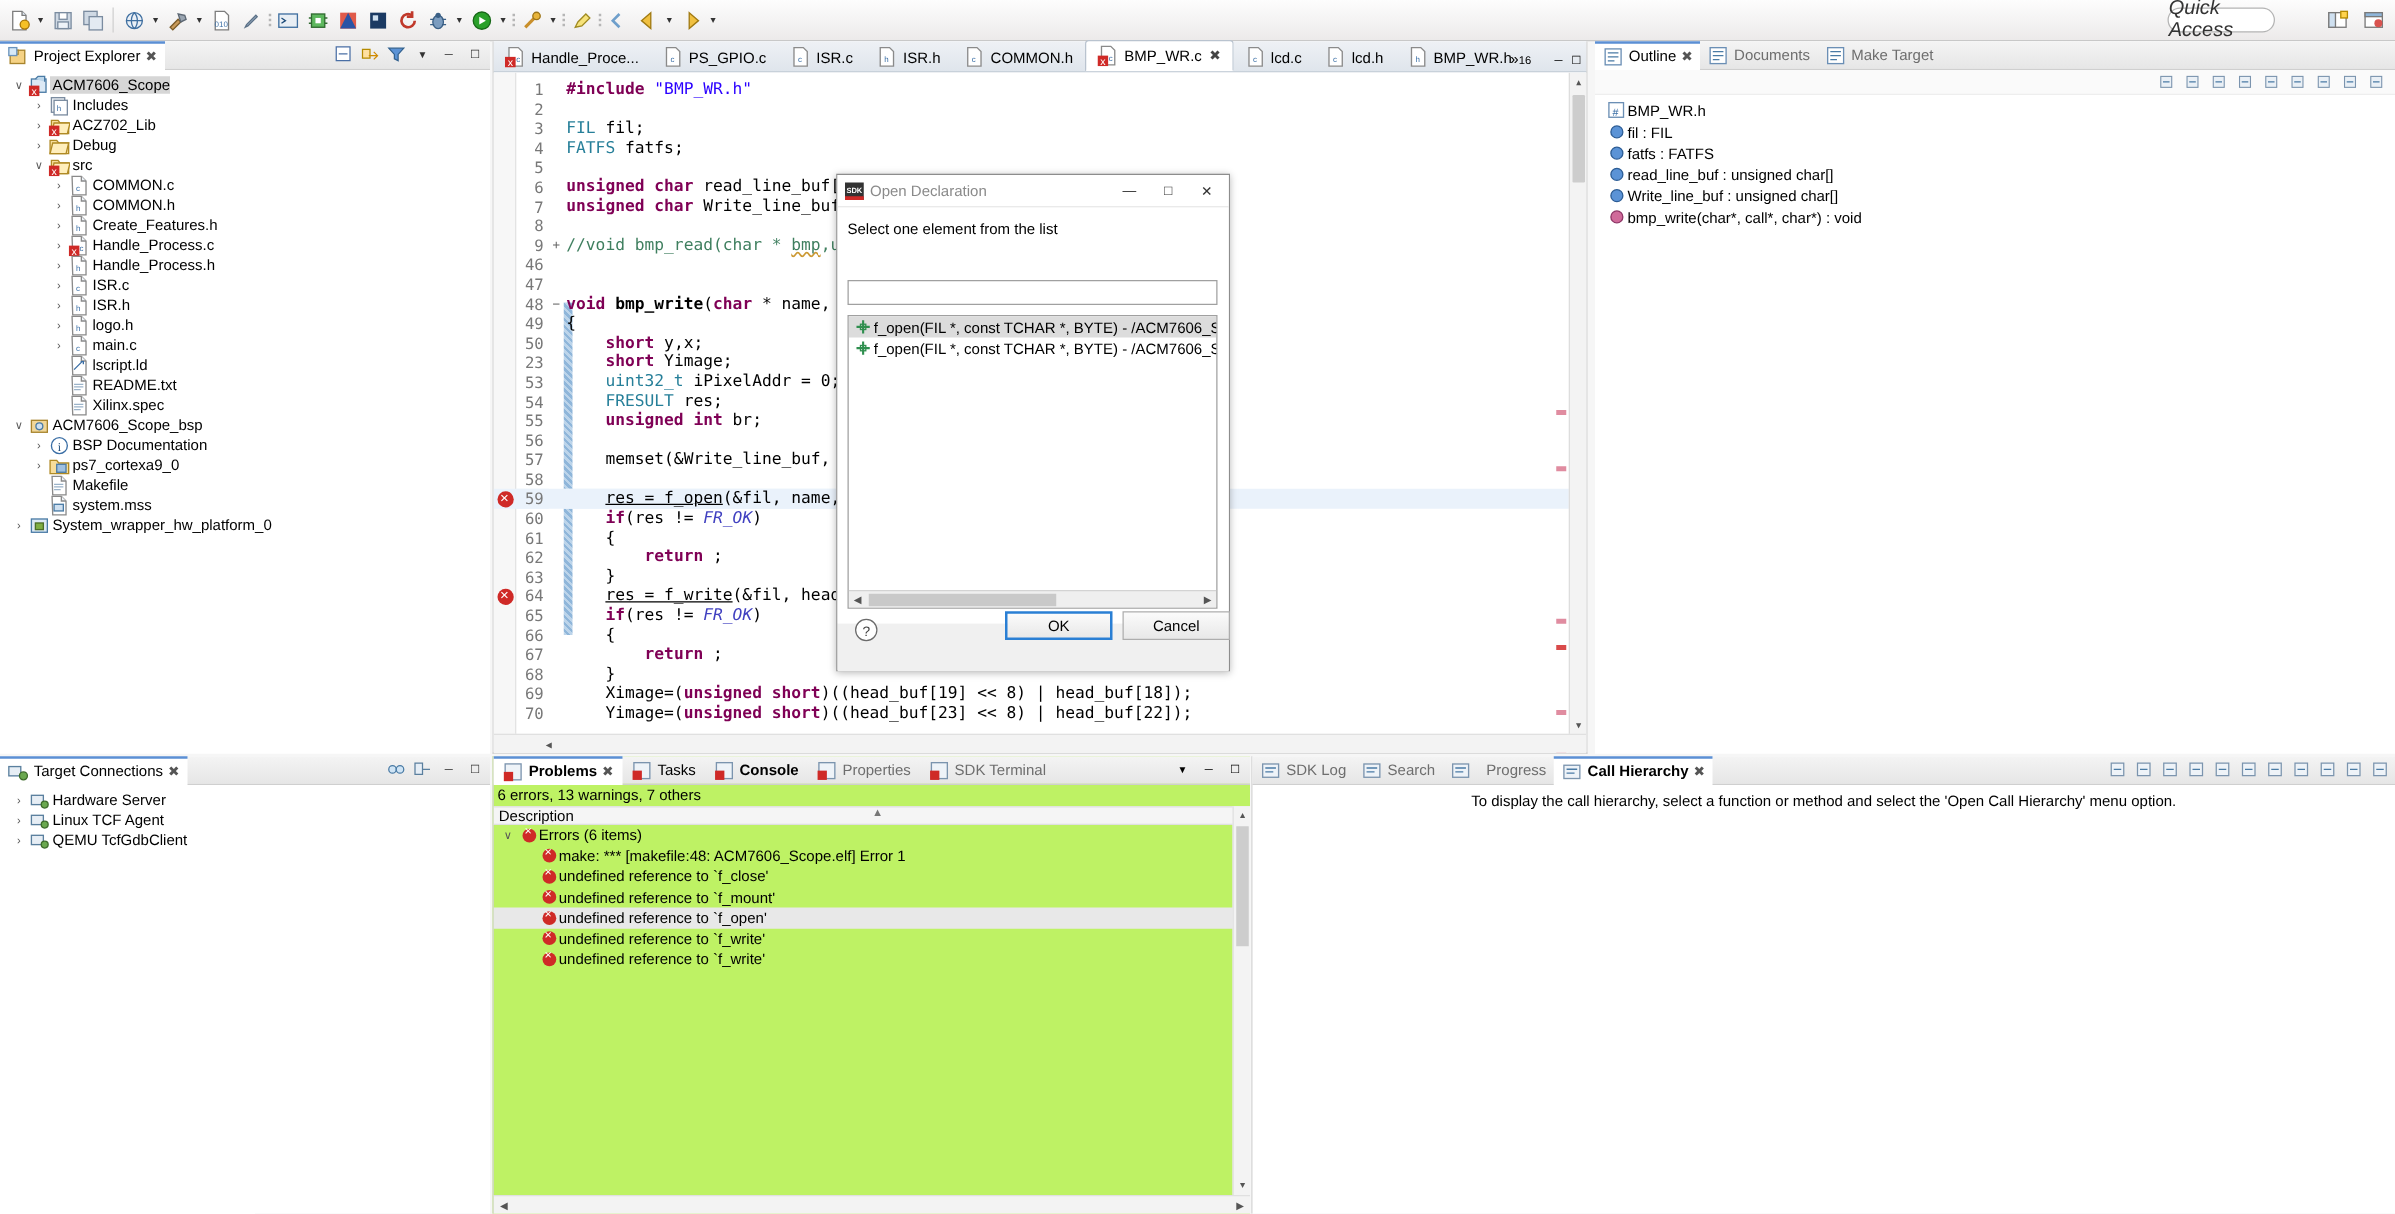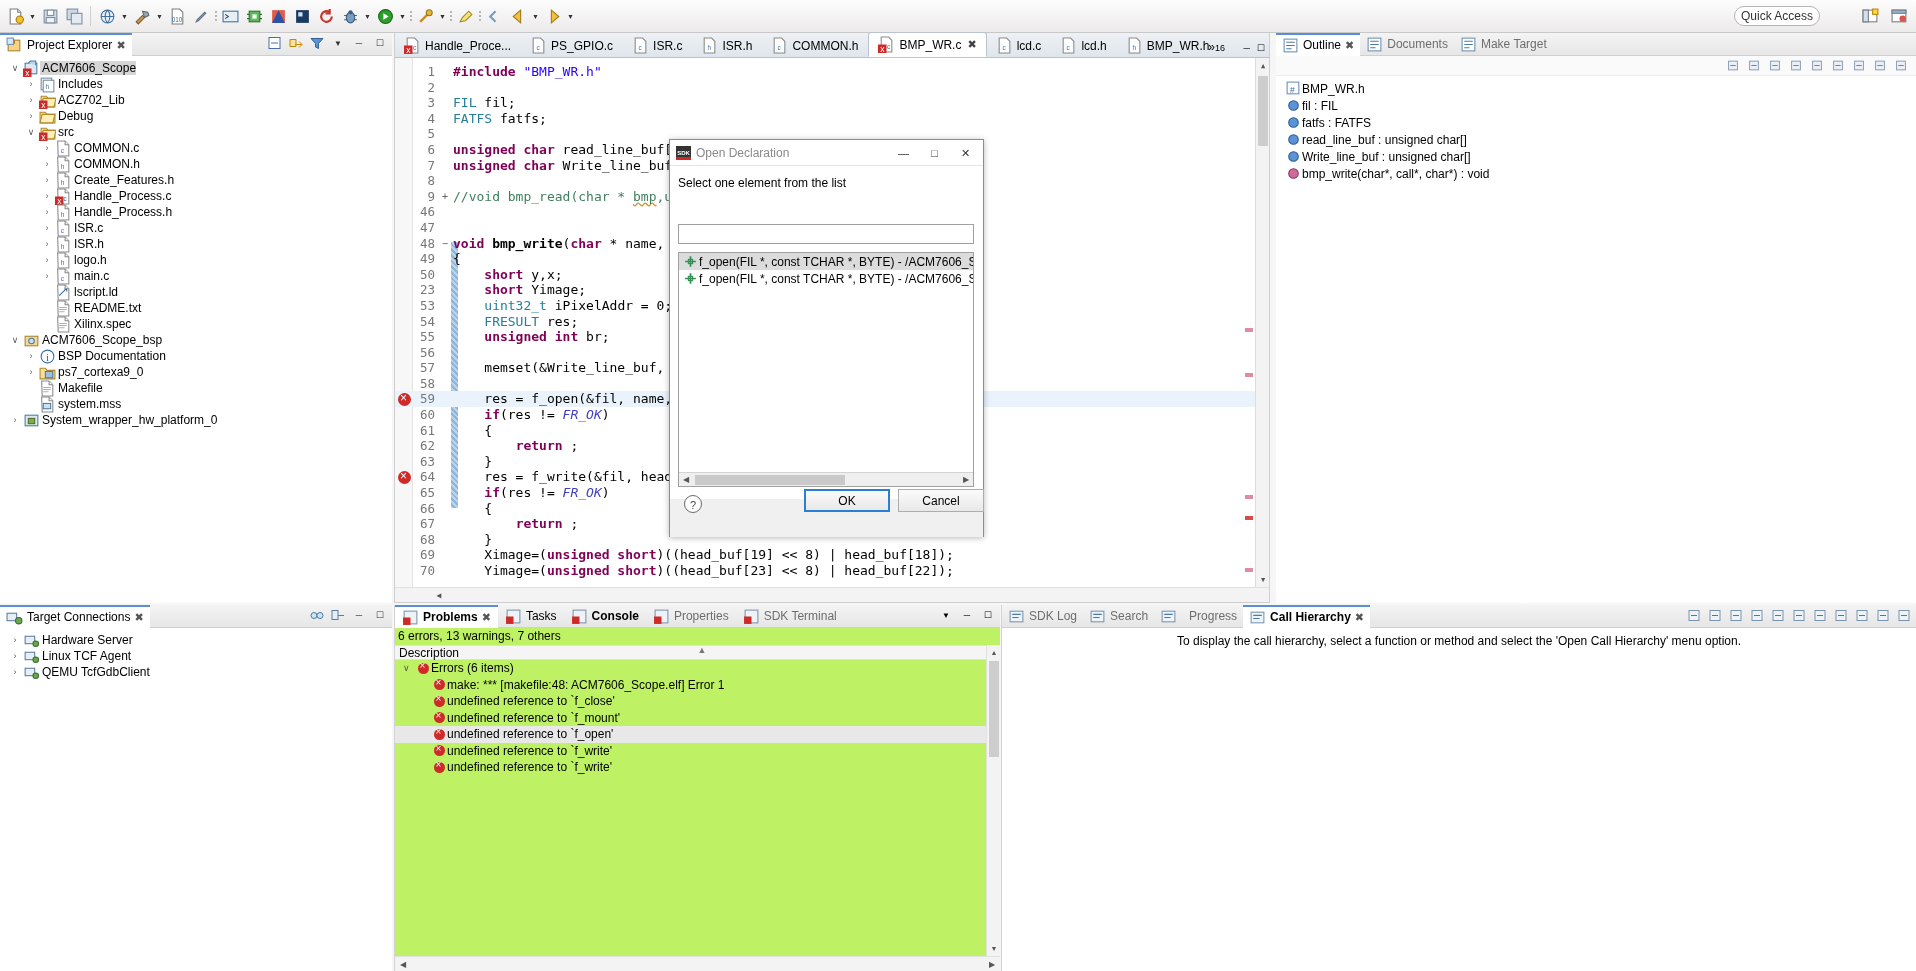--- a/index.html
+++ b/index.html
@@ -24,22 +24,22 @@
   .tb-arrow { width:11px; height:22px; display:flex; align-items:center; justify-content:center;
               font-size:7px; color:#333; }
   .tb-sep { width:1px; height:20px; background:#cfcfcf; margin:0 4px; }
   .tb-dots { width:5px; height:20px; display:flex; flex-direction:column;
              justify-content:center; align-items:center; gap:2px; }
   .tb-dots i { display:block; width:2px; height:2px; background:#b6b6b6; }
   .ic { width:17px; height:17px; display:block; }
   .quick-access {
     position:absolute; right:96px; top:6px;
     width:86px; height:20px; border:1px solid #b4b4b4; border-radius:10px;
-    background:#fff; font-size:12px; color:#333;
-    display:flex; align-items:center; justify-content:center;
+    background:#fff; font-size:16px; color:#333;
+    display:flex; align-items:center; justify-content:center;font-style:italic;
   }
   .qa-right { position:absolute; right:4px; top:4px; display:flex; gap:3px; }
   .qa-btn { width:26px; height:24px; display:flex; align-items:center; justify-content:center; }
 
   
   .left-panel { position:absolute; left:0; top:33px; width:392px; height:570px; background:#fff; }
   .view-tabbar {
     height:23px; background:linear-gradient(#f4f4f4,#e6e6e6);
     border-bottom:1px solid #cfcfcf; display:flex; align-items:center;
     position:relative;
@@ -89,21 +89,21 @@
   .changebar { position:absolute; left:56px; top:0; width:7px; background:
     repeating-linear-gradient(45deg,#bcd4ea 0 2px,#8fb6da 2px 4px); }
   .kw  { color:#7f0055; font-weight:bold; }
   .str { color:#2a00ff; }
   .cmt { color:#3f7f5f; }
   .typ { color:#267f99; }
   .mac { color:#7f0055; font-weight:bold; }
   .fld { color:#000; font-weight:bold; }
   .ital{ color:#4040c0; font-style:italic; }
   .sqg { text-decoration:underline wavy #cc9933; text-decoration-skip-ink:none; }
-  .und { }
+  .und { text-decoration:underline; }
   .errdot { width:13px; height:13px; border-radius:50%; background:#cf2a27; position:relative; }
   .errdot::after { content:"\00D7"; position:absolute; left:2.5px; top:-2px; color:#fff; font-size:12px;
                    font-family:"Liberation Sans",sans-serif; }
   .v-scroll { position:absolute; right:0; top:0; width:14px; height:100%; background:#f3f3f3;
               border-left:1px solid #ddd; }
   .v-thumb { position:absolute; left:2px; top:18px; width:10px; height:70px; background:#cdcdcd; border-radius:1px; }
   .v-arrow { position:absolute; left:0; width:14px; height:15px; display:flex; align-items:center;
              justify-content:center; font-size:7px; color:#555; }
   .ovr-mark { position:absolute; right:16px; width:8px; height:4px; }
   .h-scroll { position:absolute; left:0; bottom:0; width:100%; height:15px; background:#f3f3f3;

